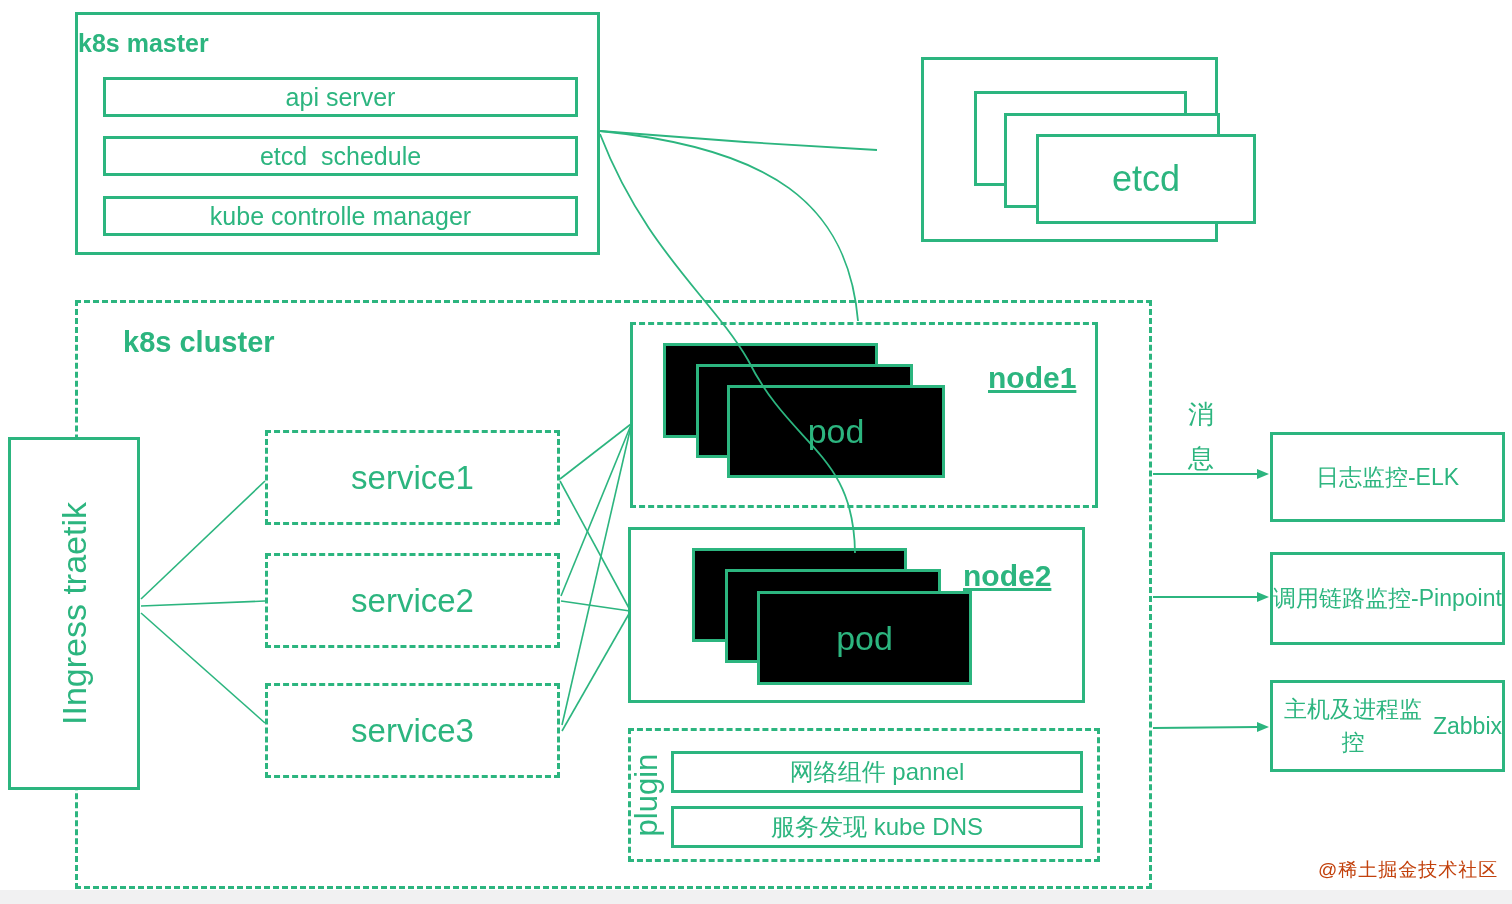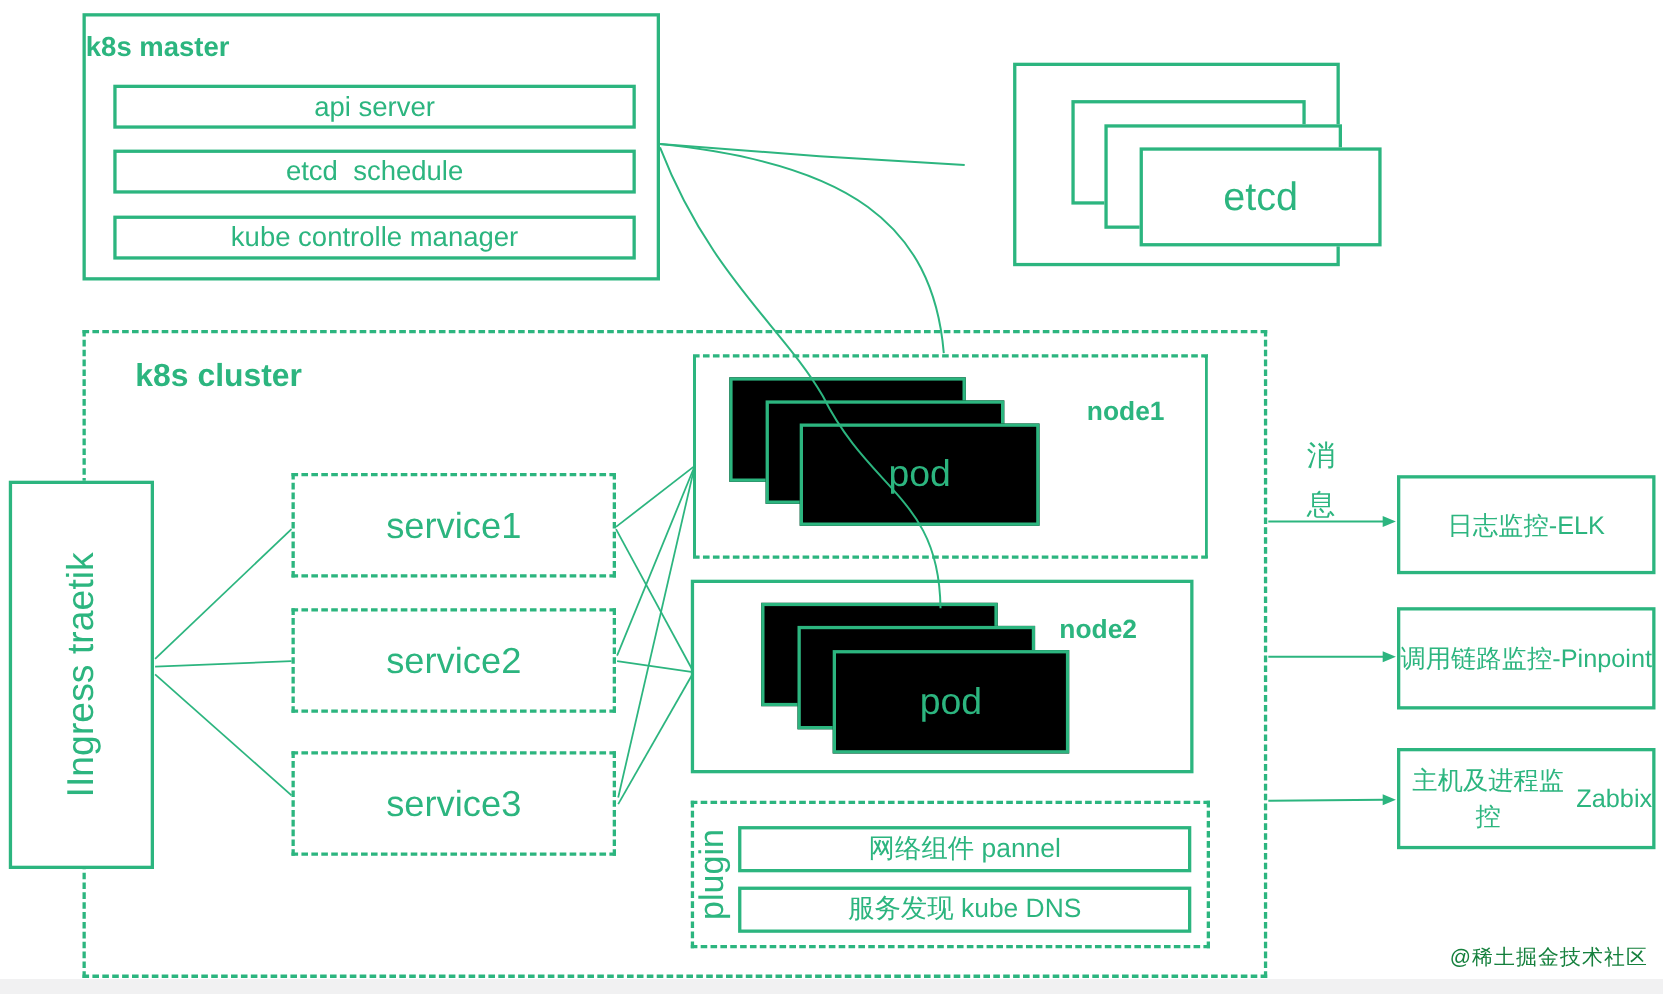--- a/index.html
+++ b/index.html
@@ -40,21 +40,21 @@
 
   
   .service { width:295px; height:95px; font-size:33px; }
   #service-0 { left:265px; top:430px; }
   #service-1 { left:265px; top:553px; }
   #service-2 { left:265px; top:683px; }
 
   
   #node1 { left:630px; top:322px; width:468px; height:186px; border-style:dashed solid; background:transparent; }
   #node2 { left:628px; top:527px; width:457px; height:176px; background:transparent; }
-  .node-label { position:absolute; font-size:24px; font-weight:bold; }
+  .node-label { position:absolute; font-size:30px; font-weight:bold;text-decoration:underline; }
   #node1-label { left:355px; top:36px; }
   #node2-label { left:332px; top:29px; }
   .pod-card { position:absolute; border:3px solid #2cb57f; background:#000000; }
   #n1-pod-back { left:30px; top:18px; width:215px; height:95px; }
   #n1-pod-mid  { left:63px; top:39px; width:217px; height:94px; }
   #n1-pod-front{ left:94px; top:60px; width:218px; height:93px; font-size:34px; }
   #n2-pod-back { left:61px; top:18px; width:215px; height:94px; }
   #n2-pod-mid  { left:94px; top:39px; width:216px; height:94px; }
   #n2-pod-front{ left:126px; top:61px; width:215px; height:94px; font-size:34px; }
 
@@ -69,21 +69,21 @@
 
   
   #message-label { left:1184px; top:392px; width:34px; font-size:26px; line-height:44px;
                    word-break:break-all; text-align:center; }
   .monitor { left:1270px; width:235px; flex-direction:row; font-size:23px; line-height:33px; text-align:center; }
   #monitor-0 { top:432px; height:90px; }
   #monitor-1 { top:552px; height:93px; }
   #monitor-2 { top:680px; height:92px; }
 
   
-  #watermark { left:1318px; top:857px; width:194px; font-size:19px; color:#15803d; letter-spacing:1px; }
+  #watermark { left:1318px; top:857px; width:194px; font-size:19px; color:#c2410c; letter-spacing:1px; }
   #bottom-strip { left:0; top:890px; width:1512px; height:14px; background:#f1f1f2; }
 
   #connector-layer { position:absolute; left:0; top:0; width:1512px; height:904px;
                      z-index:50; pointer-events:none; }
   #connector-layer * { stroke:#2cb57f; fill:none; }
   #connector-layer .head { fill:#2cb57f; stroke:none; }
 </style>
 </head>
 <body>
 

